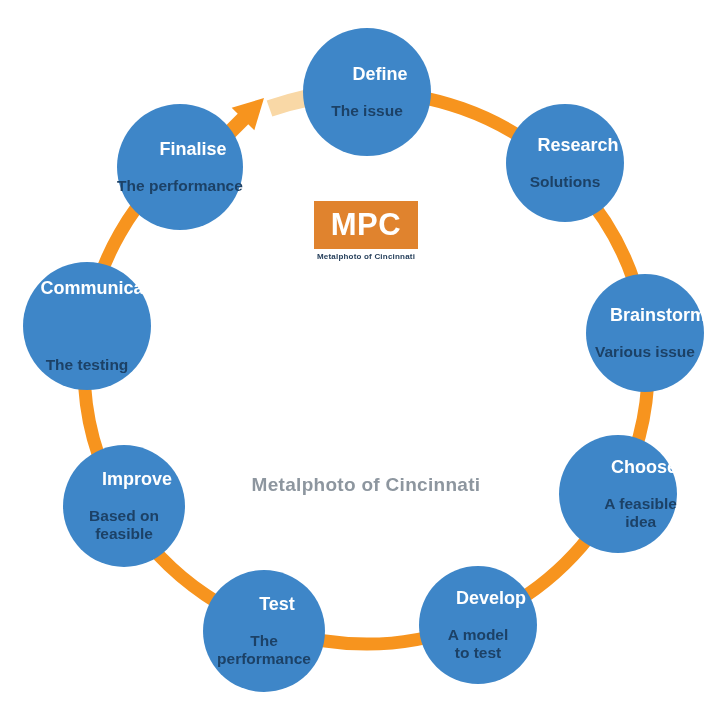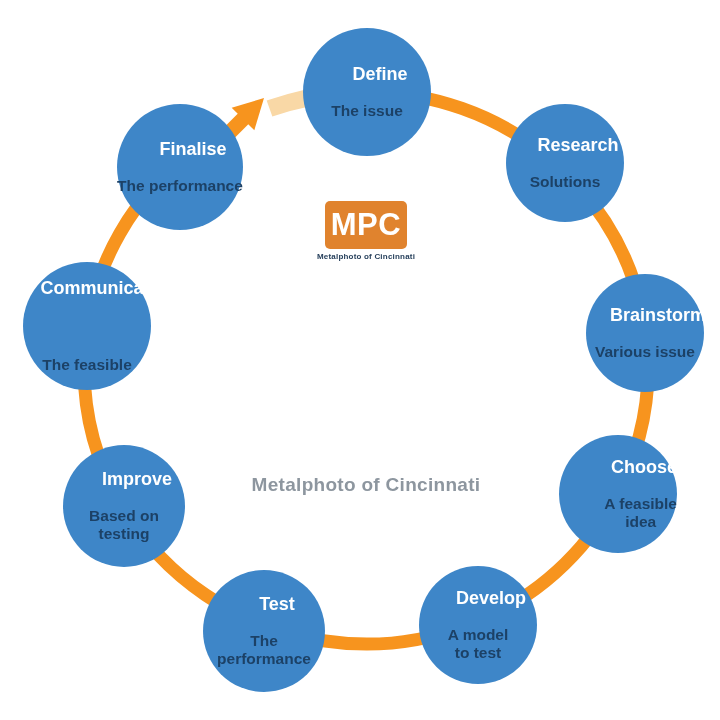--- a/index.html
+++ b/index.html
@@ -20,21 +20,21 @@
   .n-choose      {left:559px;top:435px;width:118px;height:118px;align-items:flex-end;}
   .n-develop     {left:419px;top:566px;width:118px;height:118px;}
   .n-test        {left:203px;top:570px;width:122px;height:122px;}
   .n-improve     {left:63px; top:445px;width:122px;height:122px;}
   .n-communicate {left:23px; top:262px;width:128px;height:128px;gap:40px;}
   .n-finalise    {left:117px;top:104px;width:126px;height:126px;}
 
   
   .logo-wrap{position:absolute;left:12px;right:0;top:201px;display:flex;flex-direction:column;
              align-items:center;z-index:1;}
-  .logo-box{width:82px;height:48px;background:#E0832E;border-radius:5px;display:flex;
+  .logo-box{width:104px;height:48px;background:#E0832E;border-radius:0;display:flex;
             align-items:center;justify-content:center;}
   .logo-text{color:#ffffff;font-weight:bold;font-size:31px;letter-spacing:0.5px;}
   .logo-caption{margin-top:3px;font-size:8px;font-weight:bold;color:#27405C;letter-spacing:0.2px;}
 
   .center-title{position:absolute;left:12px;right:0;top:302px;text-align:center;z-index:1;
                 color:#B9D2EA;font-weight:bold;font-size:52px;line-height:1.05;letter-spacing:-1px;}
   .center-sub{position:absolute;left:12px;right:0;top:474px;text-align:center;z-index:1;
               color:#8D969F;font-weight:bold;font-size:19px;letter-spacing:0.3px;}
 </style>
 </head>
@@ -74,25 +74,25 @@
 to test</div>
   </div>
   <div class="node n-test">
     <div class="node-title">Test</div>
     <div class="node-sub">The
 performance</div>
   </div>
   <div class="node n-improve">
     <div class="node-title">Improve</div>
     <div class="node-sub">Based on
-testing</div>
+feasible</div>
   </div>
   <div class="node n-communicate">
     <div class="node-title">Communicate</div>
-    <div class="node-sub">The feasible</div>
+    <div class="node-sub">The testing</div>
   </div>
   <div class="node n-finalise">
     <div class="node-title">Finalise</div>
     <div class="node-sub">The performance</div>
   </div>
 
   <div class="logo-wrap">
     <div class="logo-box">
       <span class="logo-text">MPC</span>
     </div>

